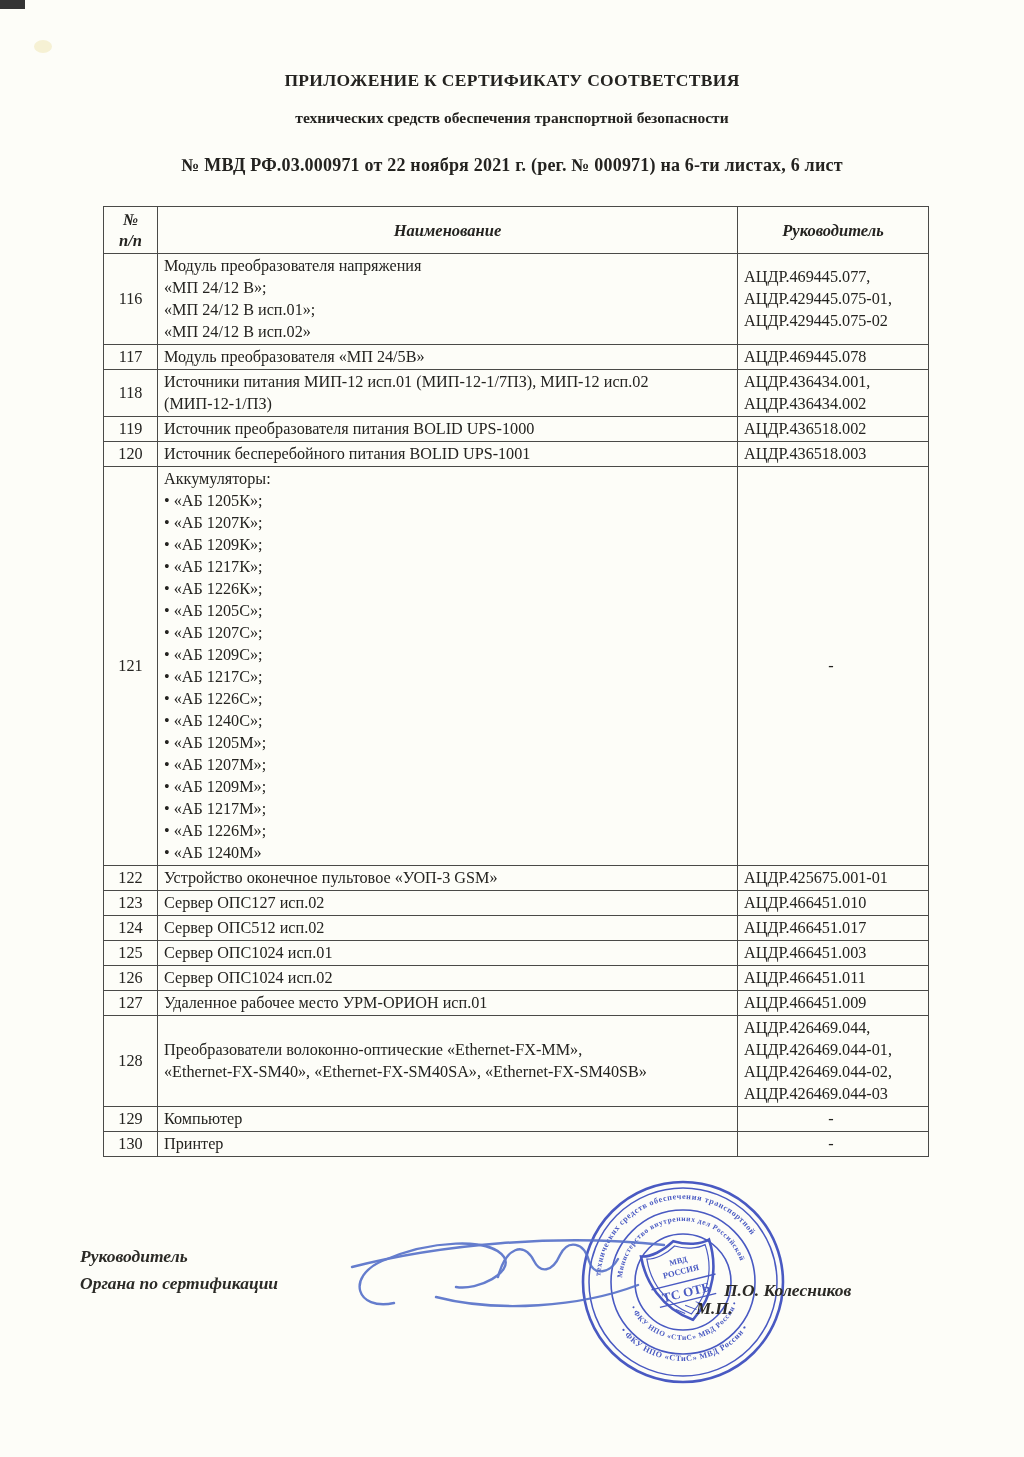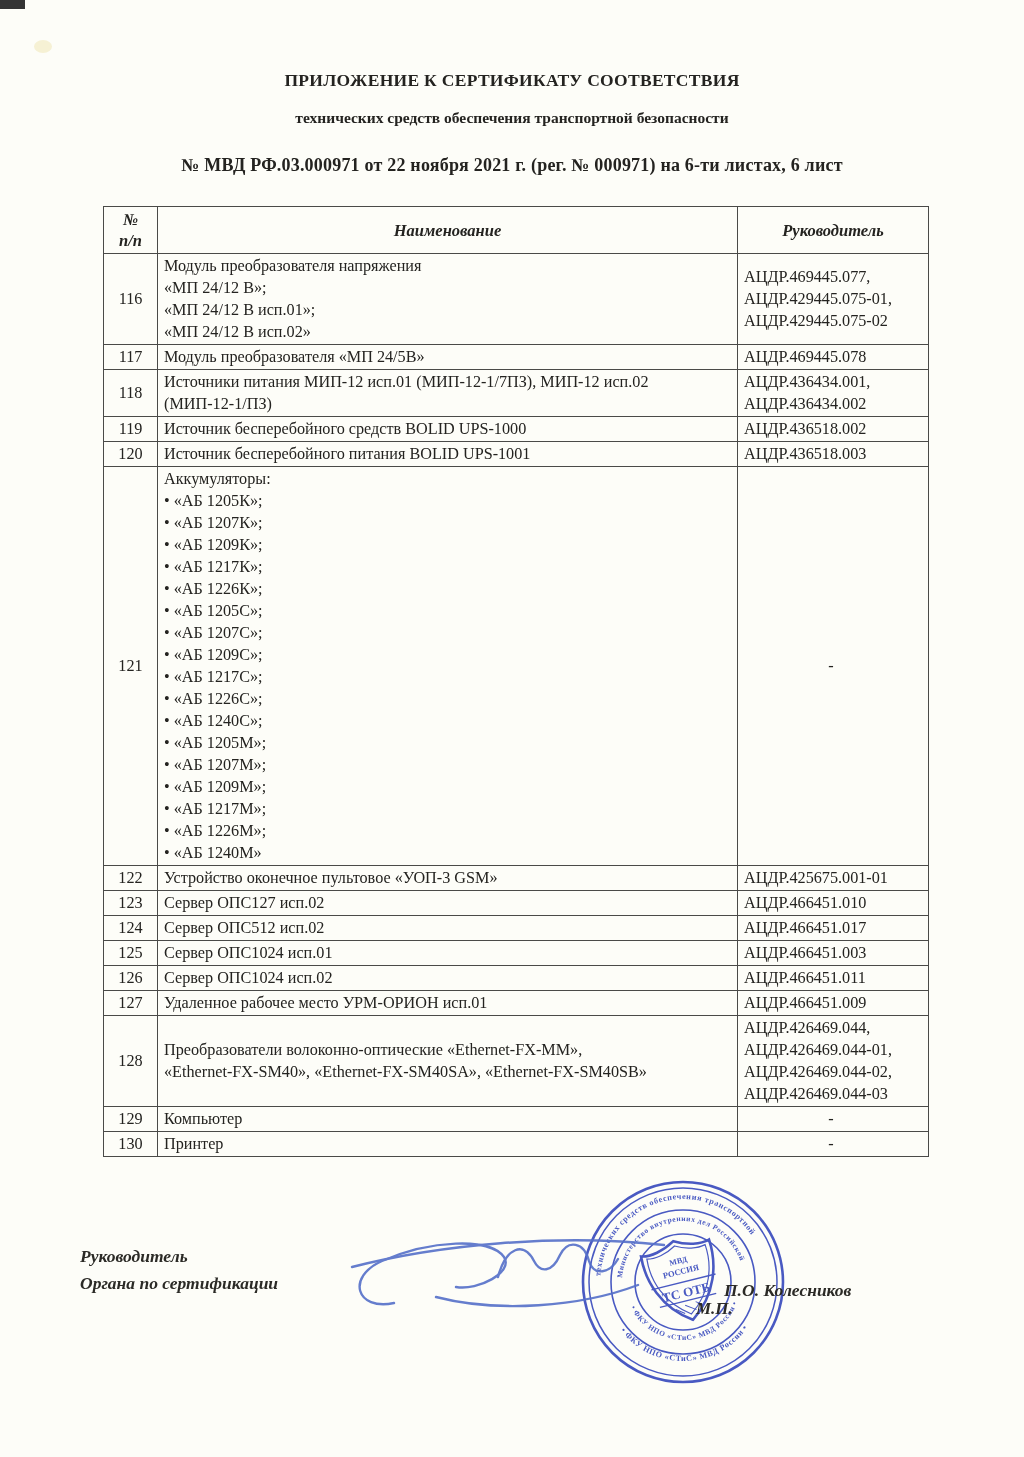--- a/index.html
+++ b/index.html
@@ -102,21 +102,21 @@
     </tr>
     <tr>
       <td class="num">118</td>
       <td class="name">Источники питания МИП-12 исп.01 (МИП-12-1/7ПЗ), МИП-12 исп.02
 (МИП-12-1/ПЗ)</td>
       <td class="desig">АЦДР.436434.001,
 АЦДР.436434.002</td>
     </tr>
     <tr>
       <td class="num">119</td>
-      <td class="name">Источник бесперебойного средств BOLID UPS-1000</td>
+      <td class="name">Источник преобразователя питания BOLID UPS-1000</td>
       <td class="desig">АЦДР.436518.002</td>
     </tr>
     <tr>
       <td class="num">120</td>
       <td class="name">Источник бесперебойного питания BOLID UPS-1001</td>
       <td class="desig">АЦДР.436518.003</td>
     </tr>
     <tr>
       <td class="num">121</td>
       <td class="name">Аккумуляторы:

